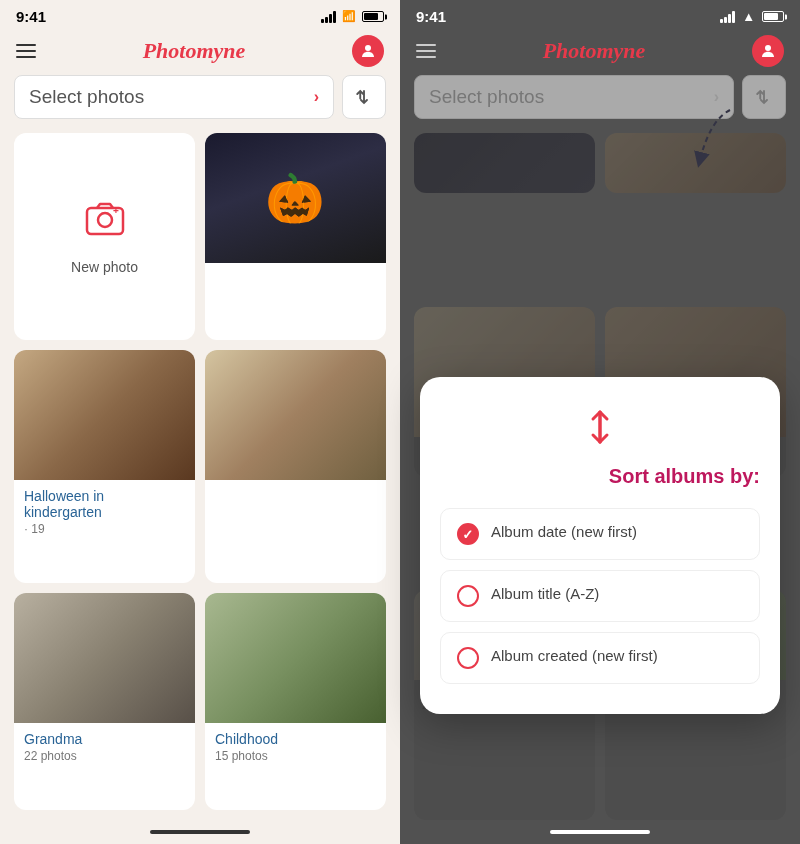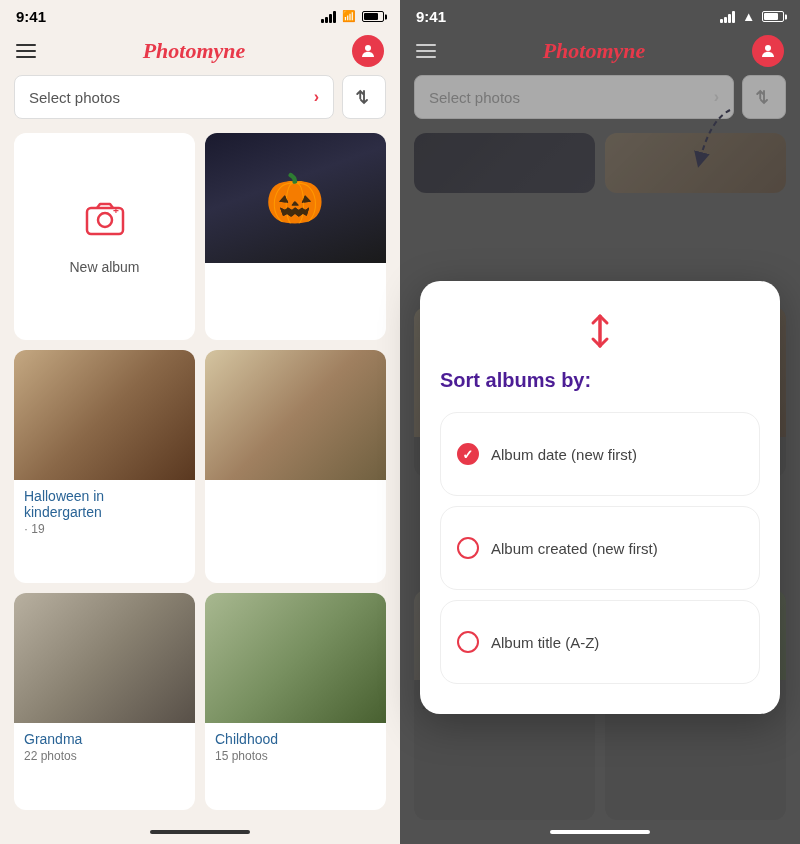--- a/index.html
+++ b/index.html
@@ -157,21 +157,21 @@
       padding: 10px 14px;
       display: flex;
       align-items: center;
       justify-content: space-between;
       background: white;
       cursor: pointer;
     }
 
     .select-input span {
       color: #555;
-      font-size: 15px;
+      font-size: 19px;
     }
 
     .select-input .chevron {
       color: #e8394a;
       font-size: 16px;
       font-weight: 600;
     }
 
     .sort-btn {
       width: 44px;
@@ -299,33 +299,33 @@
     }
 
     .sort-modal-icon {
       text-align: center;
       font-size: 32px;
       color: #e8394a;
       margin-bottom: 10px;
     }
 
     .sort-modal-title {
-      text-align: left;
+      text-align: right;
       font-size: 20px;
       font-weight: 600;
-      color: #4c1d95;
+      color: #be185d;
       margin-bottom: 20px;
     }
 
     .sort-option {
       display: flex;
-      align-items: center;
-      padding: 30px 16px;
+      align-items: flex-start;
+      padding: 14px 16px;
       border: 1.5px solid #eee;
-      border-radius: 17px;
+      border-radius: 10px;
       margin-bottom: 10px;
       cursor: pointer;
       gap: 12px;
     }
 
     .sort-option .radio {
       width: 22px;
       height: 22px;
       border-radius: 50%;
       border: 2px solid #e8394a;
@@ -421,21 +421,21 @@
 
     <div class="album-card new-album-card">
       <div class="new-album-icon">
         <svg width="44" height="44" viewBox="0 0 44 44" fill="none">
           <rect x="4" y="10" width="36" height="26" rx="4" stroke="#e8394a" stroke-width="2.5" fill="none"></rect>
           <circle cx="22" cy="22" r="7" stroke="#e8394a" stroke-width="2.5" fill="none"></circle>
           <path d="M14 10 L17 6 L27 6 L30 10" stroke="#e8394a" stroke-width="2.5" fill="none" stroke-linejoin="round"></path>
           <text x="30" y="16" font-size="10" fill="#e8394a" font-weight="bold">+</text>
         </svg>
       </div>
-      <span class="new-album-label">New album</span>
+      <span class="new-album-label">New photo</span>
     </div>
 
     <div class="album-card">
       <div class="img-placeholder" style="background: linear-gradient(160deg, #1a1a2e 0%, #2d2d44 40%, #1a1a1a 100%); display:flex; align-items:center; justify-content:center; font-size:48px;">
         🎃
       </div>
     </div>
 
     <div class="album-card">
       <div class="img-placeholder" style="background: linear-gradient(135deg, #c4a882 0%, #8a6848 50%, #5a3820 100%);"></div>
@@ -574,26 +574,26 @@
 
     <div class="sort-modal-title">Sort albums by:</div>
 
     <div class="sort-option">
       <div class="radio selected"></div>
       <span class="sort-option-label">Album date (new first)</span>
     </div>
 
     <div class="sort-option">
       <div class="radio"></div>
-      <span class="sort-option-label">Album created (new first)</span>
+      <span class="sort-option-label">Album title (A-Z)</span>
     </div>
 
     <div class="sort-option">
       <div class="radio"></div>
-      <span class="sort-option-label">Album title (A-Z)</span>
+      <span class="sort-option-label">Album created (new first)</span>
     </div>
 
   </div>
 
   <div class="home-indicator" style="position:relative;z-index:15;">
     <span style="background:#fff;"></span>
   </div>
 </div>
 
 </body></html>

